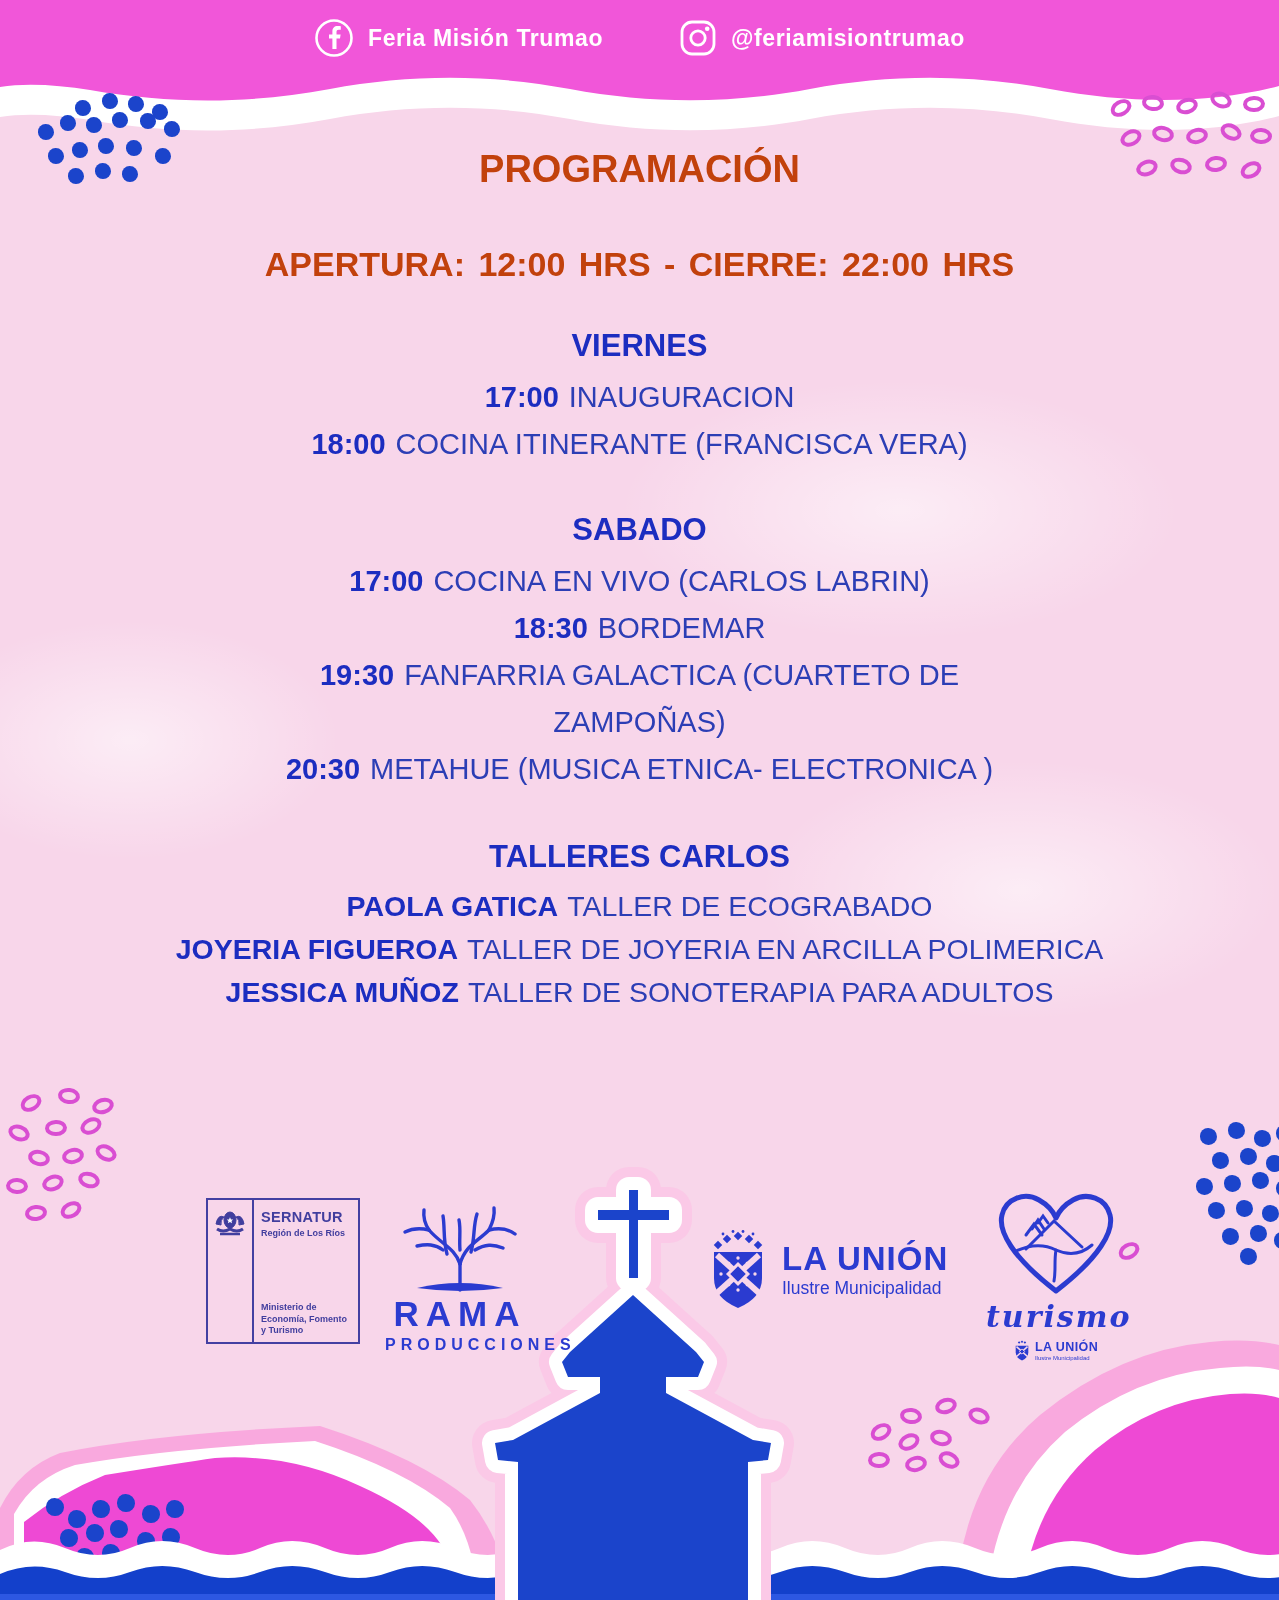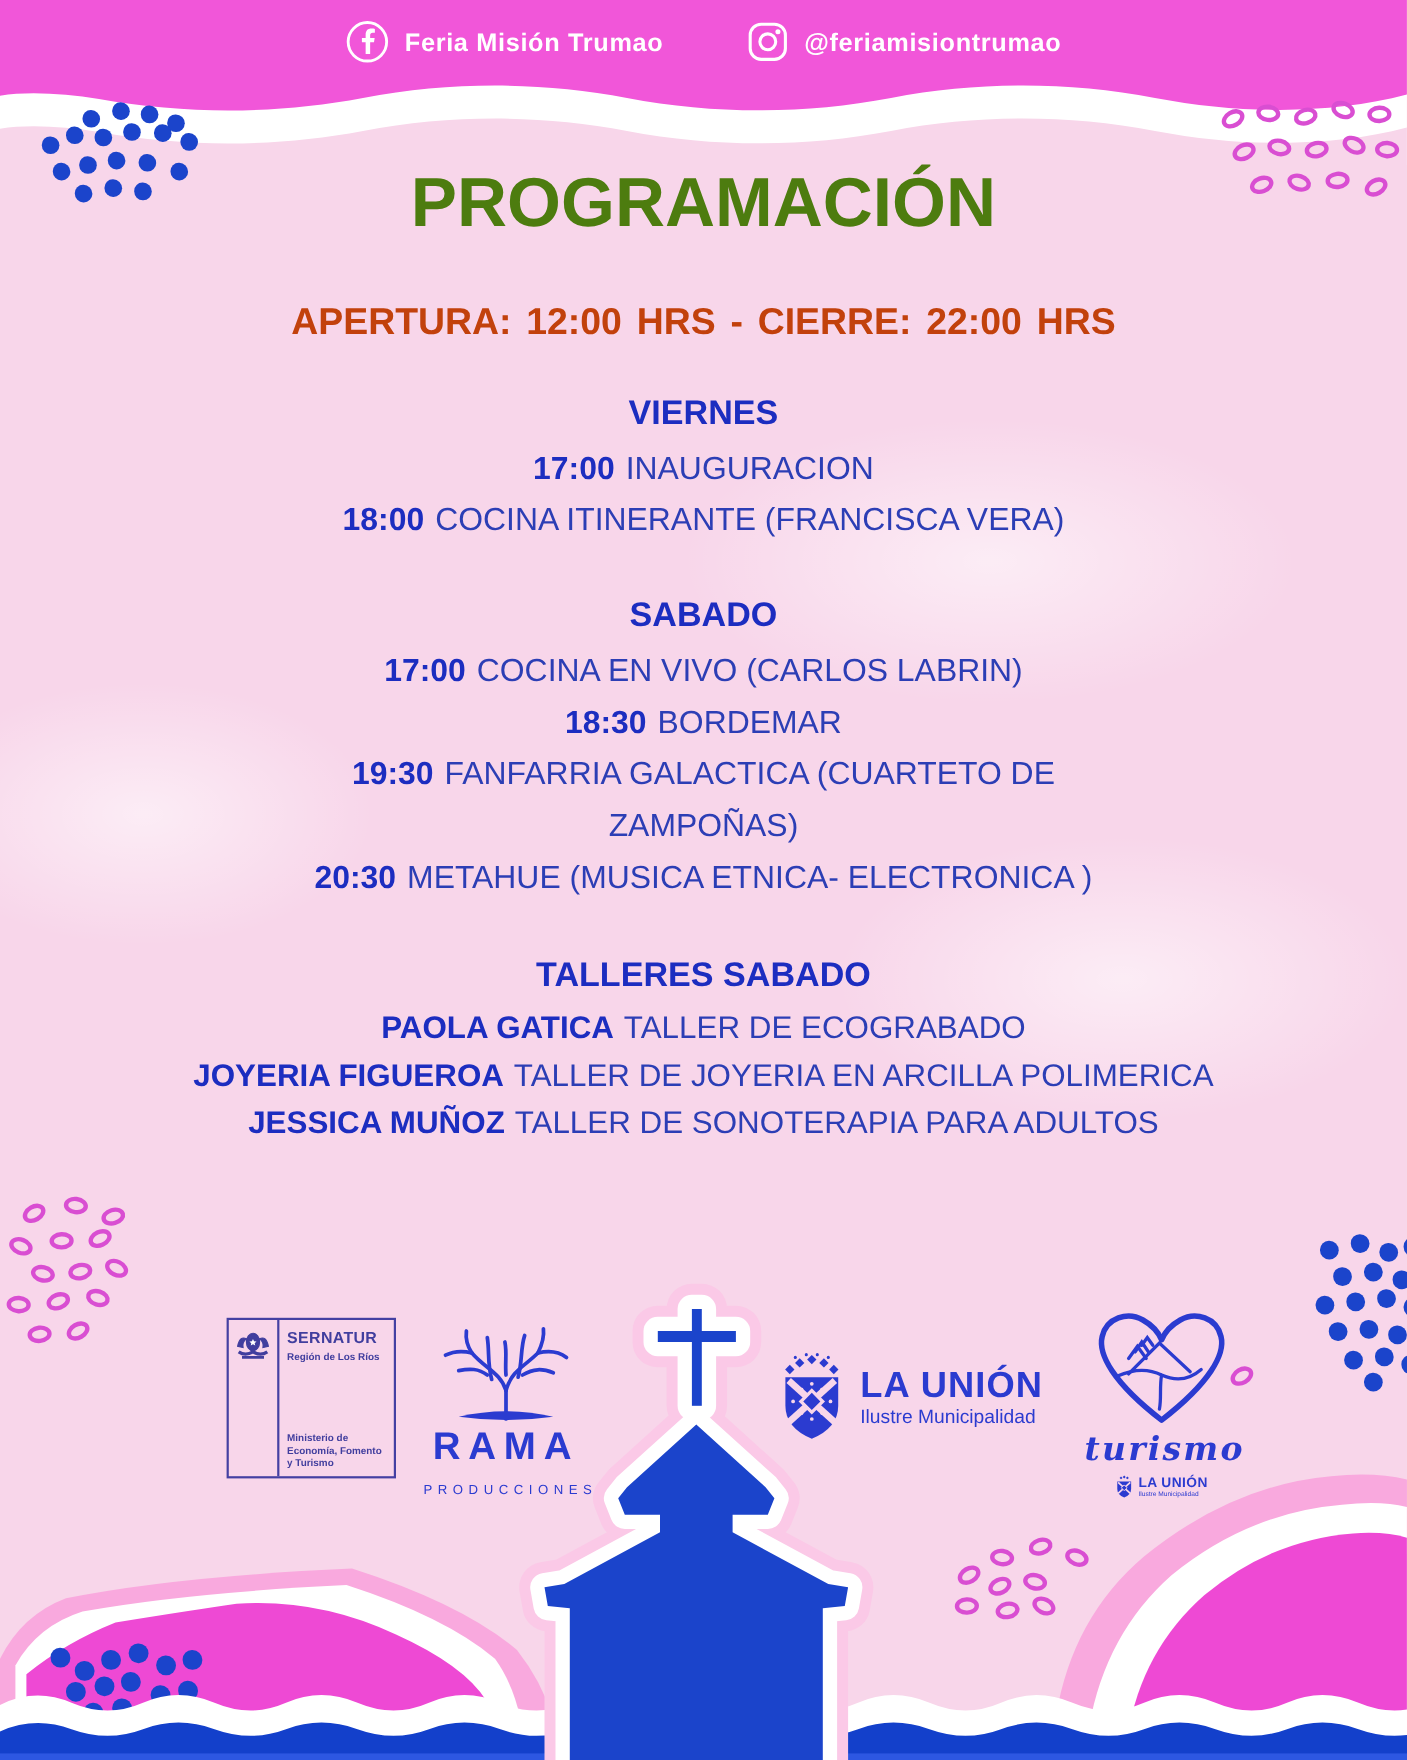--- a/index.html
+++ b/index.html
@@ -12,21 +12,21 @@
   .top-sv{position:absolute;top:0;left:0;display:block;}
   .header{
     position:absolute;top:0;left:0;width:100%;height:76px;
     display:flex;align-items:center;justify-content:center;gap:76px;z-index:30;
   }
   .social{display:flex;align-items:center;gap:14px;color:#fff;font-weight:bold;
           font-size:23px;letter-spacing:.6px;}
   .social svg{display:block;}
   
   .content{position:absolute;top:138px;left:0;width:100%;text-align:center;z-index:20;}
-  .title{font-size:63px;font-weight:bold;color:#4d7c0f;letter-spacing:0px;margin:10px 0 0;}
+  .title{font-size:38px;font-weight:bold;color:#c2410c;letter-spacing:0px;margin:10px 0 0;}
   .hours{font-size:34px;font-weight:bold;color:#c2410c;margin-top:54px;word-spacing:4px;}
   .day{margin-top:44px;}
   .day-title{font-size:31px;font-weight:bold;color:#1c2dc0;margin-bottom:10px;}
   .event{font-size:29px;color:#2c3eb5;max-width:770px;margin:0 auto;line-height:1.62;}
   .event b{color:#1c2dc0;margin-right:10px;}
   .workshops{margin-top:46px;}
   .wevent{font-size:28.5px;color:#2c3eb5;max-width:1110px;margin:0 auto;line-height:1.52;}
   .wevent b{color:#1c2dc0;margin-right:9px;}
   
   .decor{position:absolute;border-radius:50%;}
@@ -40,21 +40,21 @@
     left:206px;top:1198px;width:150px;height:142px;border:2px solid #4440a2;
     display:flex;color:#413e9e;background:transparent;
   }
   .sern-left{width:44px;border-right:2px solid #4440a2;display:flex;justify-content:center;padding-top:8px;}
   .sern-right{flex:1;padding:9px 4px 6px 7px;display:flex;flex-direction:column;}
   .sern-name{font-size:14.5px;font-weight:bold;letter-spacing:.3px;}
   .sern-region{font-size:9px;font-weight:bold;margin-top:3px;}
   .sern-ministry{font-size:9px;font-weight:bold;margin-top:auto;line-height:1.25;}
   .rama{left:385px;top:1200px;width:150px;text-align:center;}
   .rama-name{font-size:35px;font-weight:bold;letter-spacing:7px;margin-top:-2px;}
-  .rama-sub{font-size:12px;font-weight:normal;letter-spacing:5px;margin-top:12px;}
+  .rama-sub{font-size:16px;font-weight:bold;letter-spacing:5px;margin-top:2px;}
   .launion{left:708px;top:1230px;display:flex;align-items:center;gap:14px;}
   .launion-name{font-size:33px;font-weight:bold;letter-spacing:1px;line-height:1;}
   .launion-sub{font-size:17.5px;margin-top:3px;}
   .turismo{left:986px;top:1183px;width:140px;text-align:center;}
   .turismo-script{font-family:"DejaVu Serif",serif;font-style:italic;font-weight:bold;
                   font-size:30px;letter-spacing:2px;margin-top:-4px;}
   .turismo-mini{display:flex;align-items:center;justify-content:center;gap:5px;margin-top:6px;}
   .turismo-mini-name{font-size:12.5px;font-weight:bold;letter-spacing:.4px;text-align:left;line-height:1;}
   .turismo-mini-sub{font-size:6px;text-align:left;margin-top:1.5px;}
 </style>
@@ -196,21 +196,21 @@
 
     <div class="day">
       <div class="day-title">SABADO</div>
       <div class="event"><b>17:00</b><span>COCINA EN VIVO (CARLOS LABRIN)</span></div>
       <div class="event"><b>18:30</b><span>BORDEMAR</span></div>
       <div class="event"><b>19:30</b><span>FANFARRIA GALACTICA (CUARTETO DE ZAMPOÑAS)</span></div>
       <div class="event"><b>20:30</b><span>METAHUE (MUSICA ETNICA- ELECTRONICA )</span></div>
     </div>
 
     <div class="workshops">
-      <div class="day-title">TALLERES SABADO</div>
+      <div class="day-title">TALLERES CARLOS</div>
       <div class="wevent"><b>PAOLA GATICA</b><span>TALLER DE ECOGRABADO</span></div>
       <div class="wevent"><b>JOYERIA FIGUEROA</b><span>TALLER DE JOYERIA EN ARCILLA POLIMERICA</span></div>
       <div class="wevent"><b>JESSICA MUÑOZ</b><span>TALLER DE SONOTERAPIA PARA ADULTOS</span></div>
     </div>
   </div>
 
   <svg class="abs" style="left:0;top:1408px;" width="520" height="192" viewBox="0 0 520 192">
     <path fill="#f9a9de" d="M0,100 Q20,60 60,45 Q160,25 320,18 Q420,50 470,92 Q492,120 502,152 L502,192 L0,192 Z"></path>
     <path fill="#ffffff" d="M14,106 Q34,70 75,57 Q170,40 315,33 Q405,62 450,100 Q466,122 473,154 L473,192 L14,192 Z"></path>
     <path fill="#ee49d4" d="M24,114 Q60,85 105,67 Q180,55 215,50 Q290,45 360,78 Q422,106 442,138 L442,192 L24,192 Z"></path>

